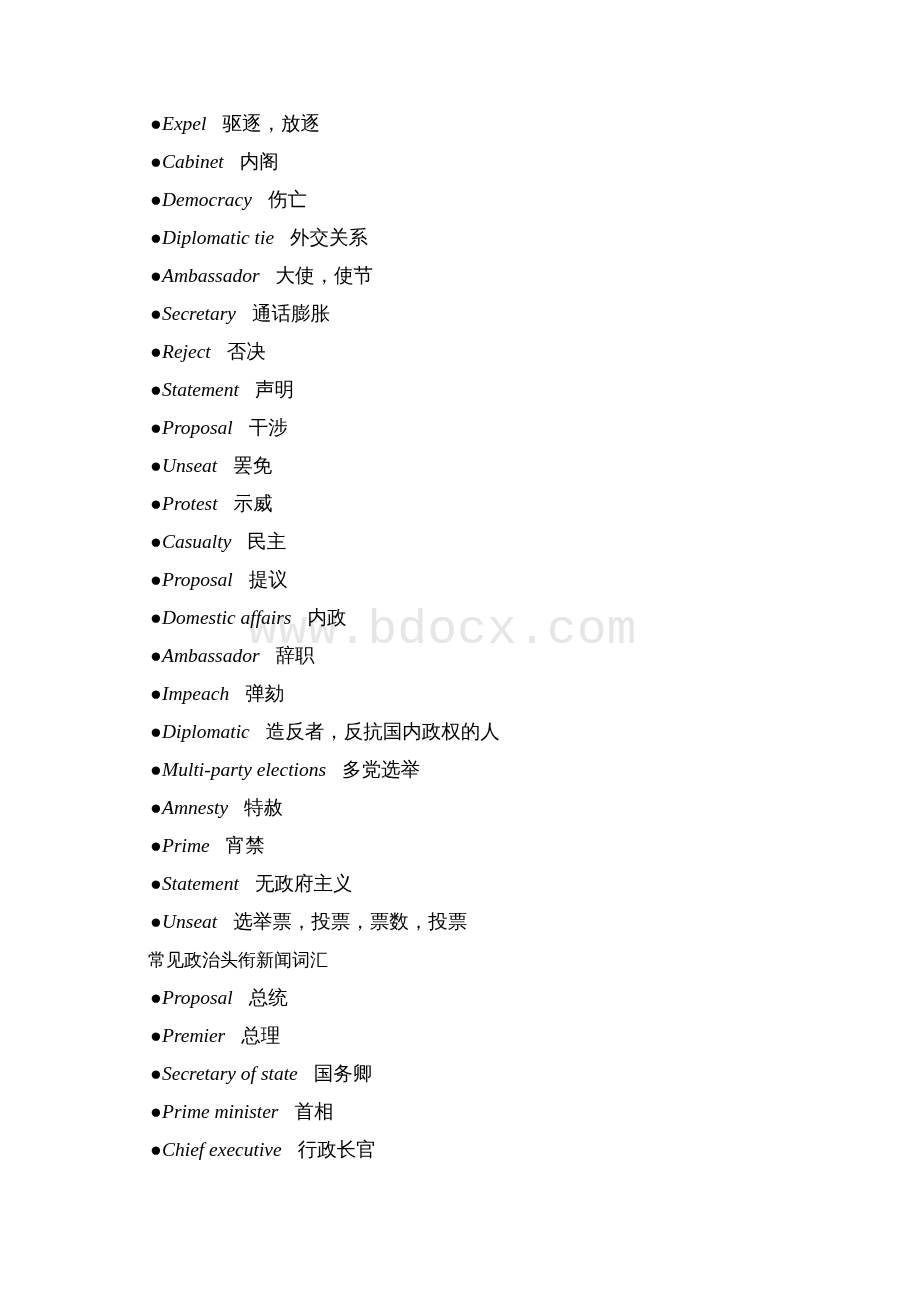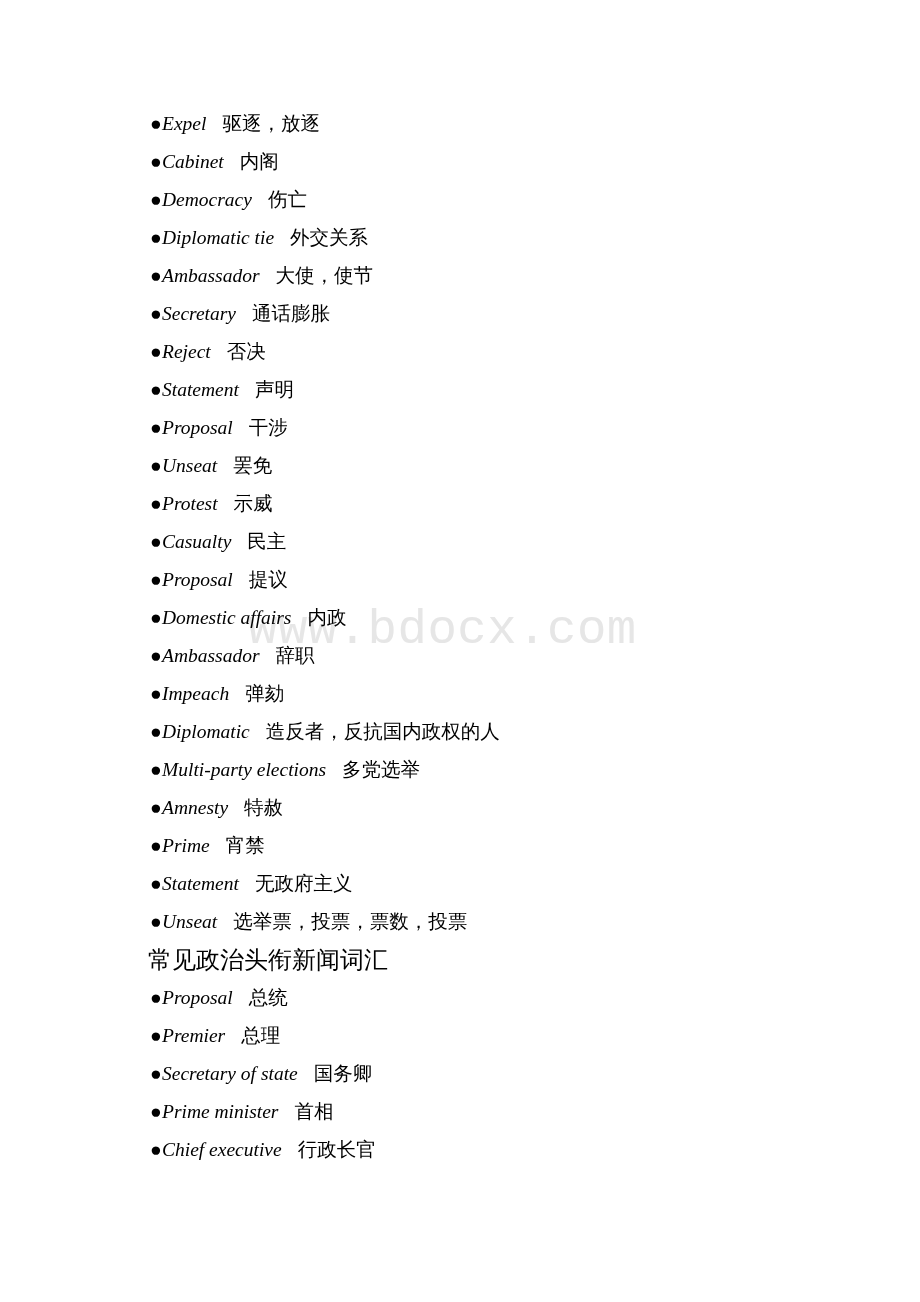--- a/index.html
+++ b/index.html
@@ -70,21 +70,21 @@
     width: 12px;
     height: 38px;
     line-height: 38px;
     font-size: 19.5px;
     text-align: left;
   }
 
   
   .heading-line {
     padding-left: 148px;
-    font-size: 24px;
+    font-size: 18px;
   }
 
   .en-term {
     font-family: "Liberation Serif", "DejaVu Serif", serif;
     font-style: italic;
   }
   .zh-term {
     font-family: "DejaVu Serif", "Liberation Serif", serif;
     margin-left: 16px;
   }

